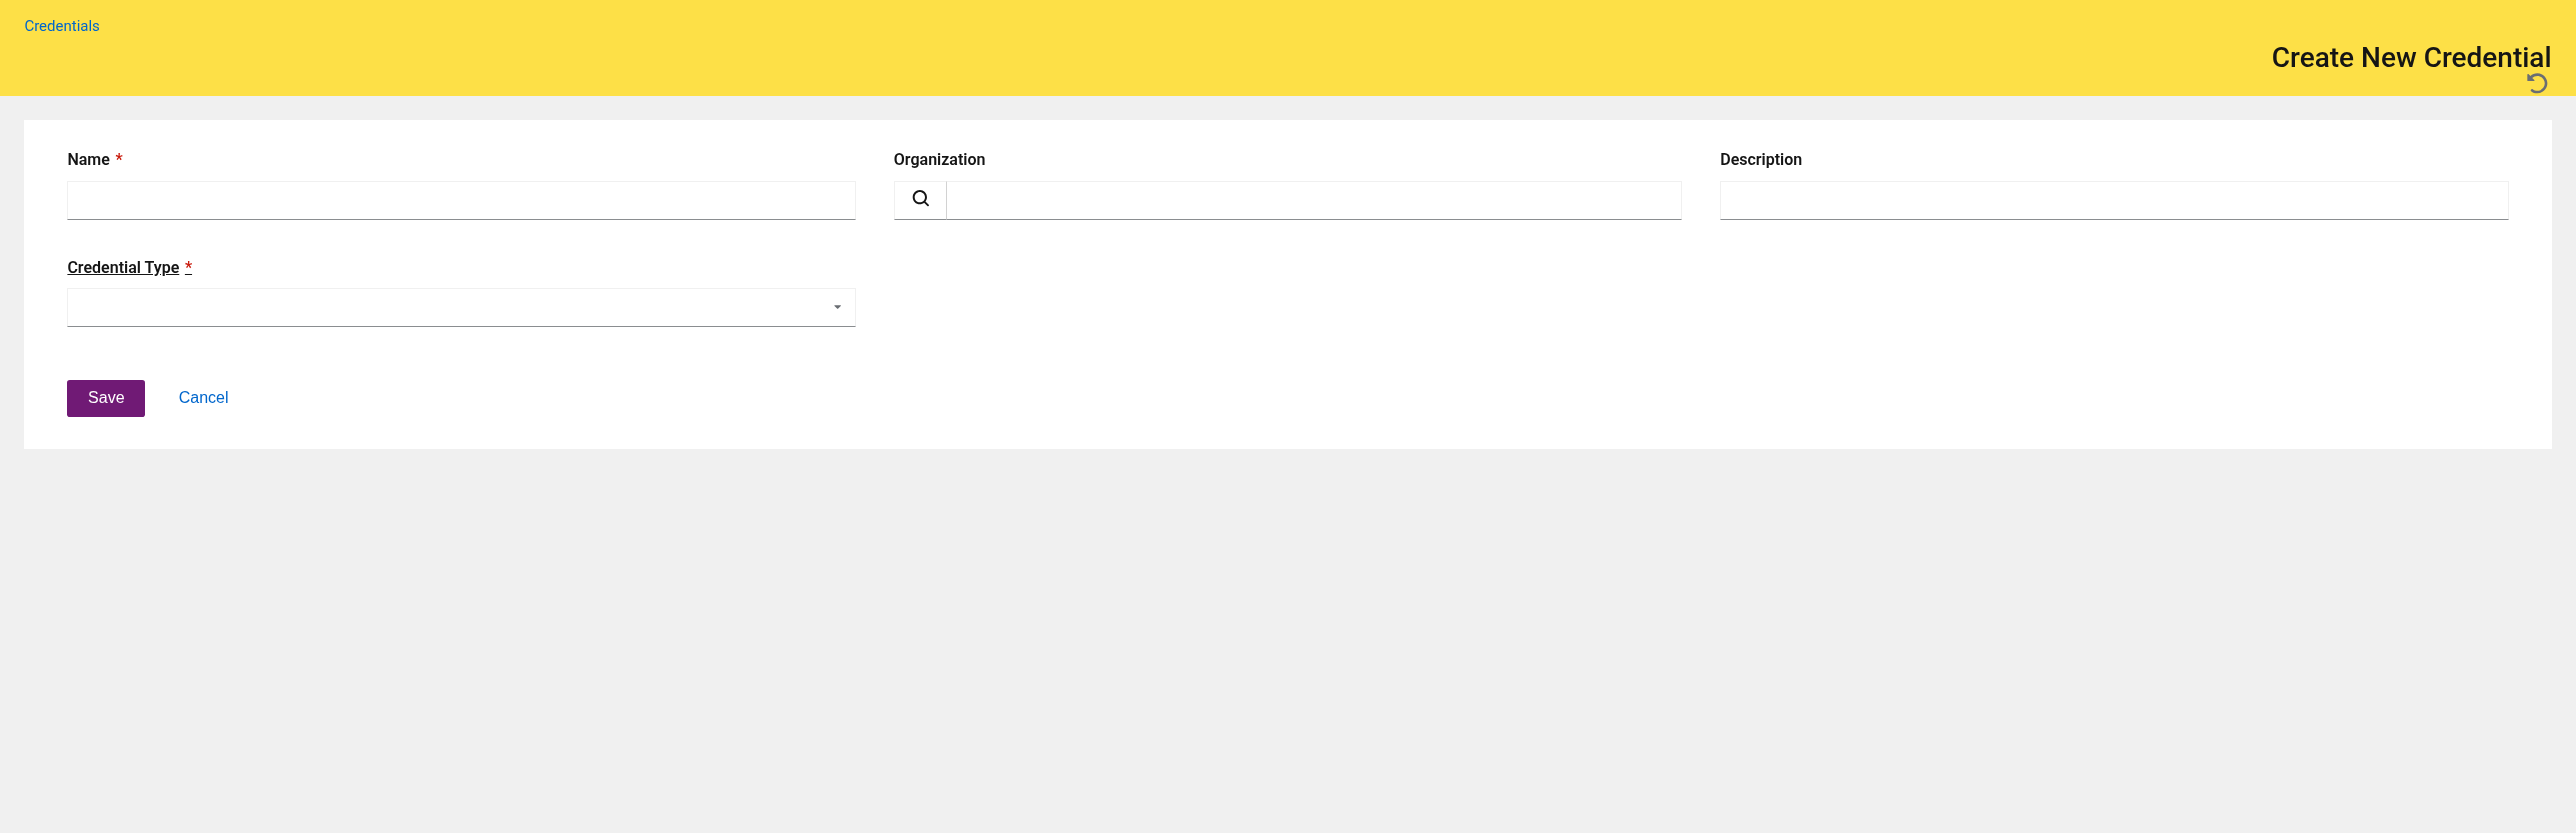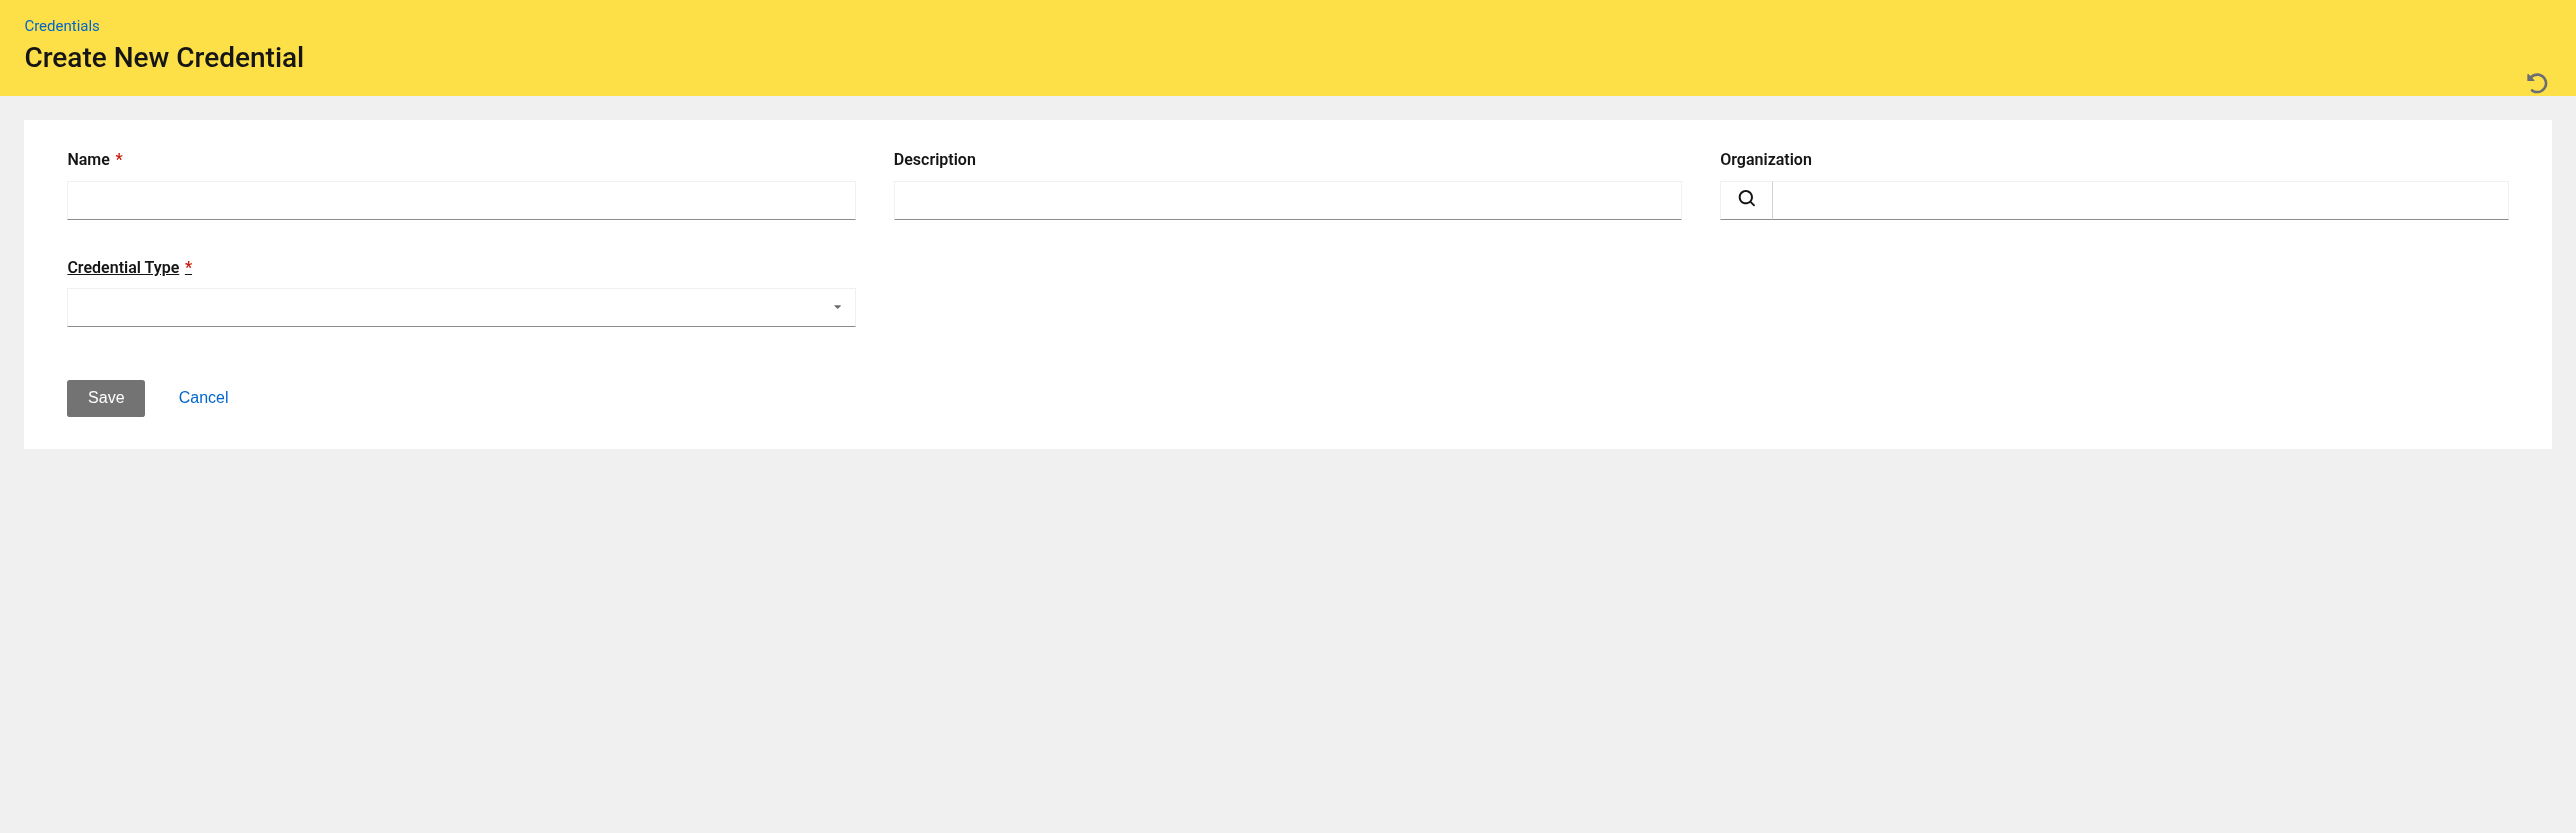--- a/index.html
+++ b/index.html
@@ -21,20 +21,21 @@
       color: #0066cc;
       font-size: 15px;
       text-decoration: none;
       display: inline-block;
       margin-bottom: 5.6px;
     }
     .page-title {
       font-size: 28px;
       font-weight: 500;
       color: #151515;
+      text-align: right;
     }
     .history-icon {
       position: absolute;
       top: 73px;
       right: 28px;
       color: #6a6e73;
       cursor: pointer;
     }
     .history-icon svg {
       width: 20.7px;
@@ -132,21 +133,21 @@
     }
     .form-row-single .form-group {
       flex: 0 0 calc((100% - 75px) / 3);
     }
     .actions {
       display: flex;
       gap: 26px;
       align-items: center;
     }
     .btn-primary {
-      background: #737373;
+      background: #701a75;
       color: #fff;
       border: none;
       padding: 9.4px 20.7px;
       font-size: 16px;
       cursor: pointer;
       border-radius: 2.8px;
     }
     .btn-link {
       background: none;
       border: none;
@@ -170,41 +171,41 @@
   </div>
 </div>
 
 <div class="form-card">
 
   <div class="form-row">
     <div class="form-group">
       <label class="form-label">
         <span>Name</span><span class="required-asterisk">*</span>
       </label>
-      <input type="text" class="text-input" value="" style="">
-    </div>
-
-    <div class="form-group">
-      <label class="form-label">Description</label>
       <input type="text" class="text-input" value="" style="">
     </div>
 
     <div class="form-group">
       <label class="form-label">Organization</label>
       <div class="input-with-icon">
         <div class="input-icon-box">
           <span>
             <svg viewBox="0 0 512 512" fill="#151515">
               <path d="M505 442.7L405.3 343c28.4-34.9 45.5-79.4 45.5-128C450.8 96.5 354.3 0 236 0S21.2 96.5 21.2 215 117.7 430 236 430c48.6 0 93.1-17.1 128-45.5l99.7 99.7c4.5 4.5 10.6 7 17 7s12.5-2.5 17-7l7.3-7.3c9.4-9.4 9.4-24.6 0-34zM236 370c-85.5 0-155-69.5-155-155S150.5 60 236 60s155 69.5 155 155-69.5 155-155 155z"></path>
             </svg>
           </span>
         </div>
         <input type="text" class="text-input" value="" style="">
       </div>
     </div>
+
+    <div class="form-group">
+      <label class="form-label">Description</label>
+      <input type="text" class="text-input" value="" style="">
+    </div>
   </div>
 
   <div class="form-row-single">
     <div class="form-group">
       <label class="form-label">
         <span>Credential Type</span><span class="required-asterisk">*</span>
       </label>
       <div class="select-wrapper">
         <input type="text" readonly="" class="select-input" value="" style="">
         <span class="select-caret">

